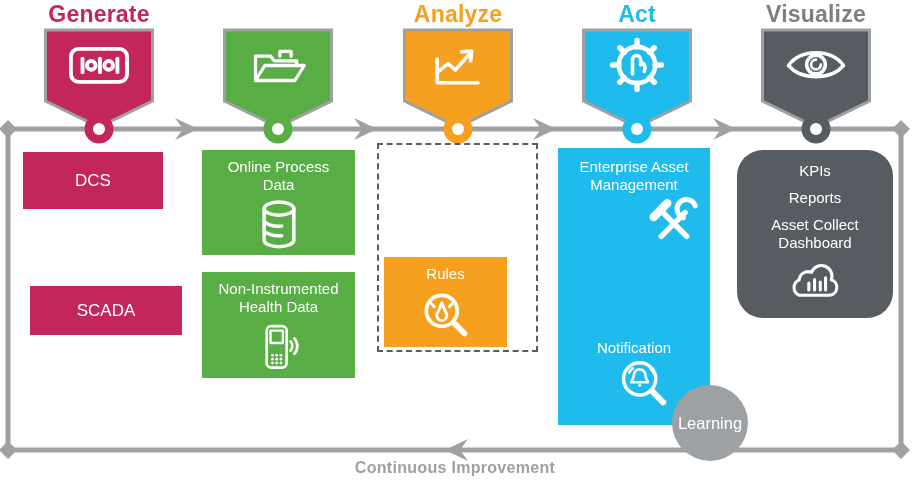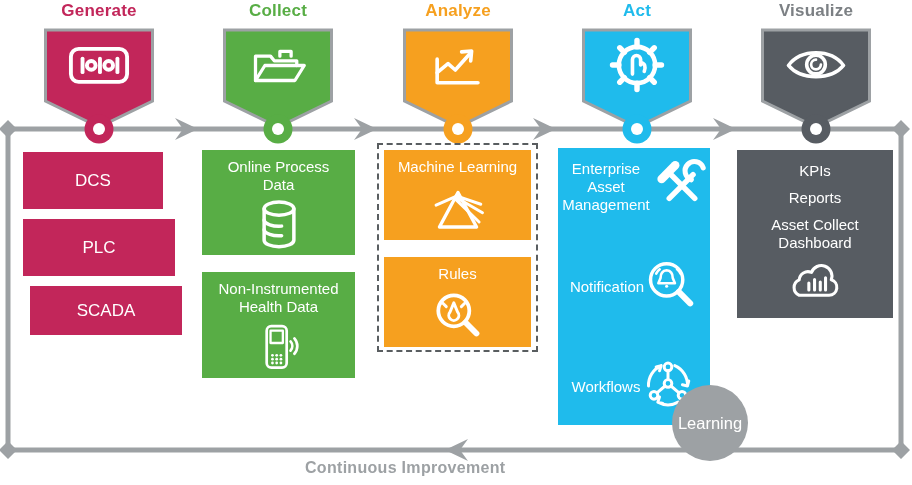--- a/index.html
+++ b/index.html
@@ -9,50 +9,50 @@
     --cyan:#1FBBEC;
     --slate:#575C62;
     --hdrgray:#7C8084;
     --wire:#9DA1A4;
   }
   *{box-sizing:border-box;margin:0;padding:0;}
   body{background:#fff;font-family:"Liberation Sans",sans-serif;}
   .canvas{position:relative;width:912px;height:485px;background:#fff;overflow:hidden;}
   svg.wires{position:absolute;left:0;top:0;z-index:1;}
   .hdr{position:absolute;top:1px;width:170px;height:30px;text-align:center;
-       font-size:17px;font-weight:bold;z-index:2;letter-spacing:0.2px;}
+       font-size:23px;font-weight:bold;z-index:2;letter-spacing:0.2px;}
   .hdr-generate{color:var(--crimson);}
   .hdr-collect{color:var(--green);}
   .hdr-analyze{color:var(--orange);}
   .hdr-act{color:var(--cyan);}
   .hdr-visualize{color:var(--hdrgray);}
   .badge-icon{position:absolute;top:35px;width:96px;height:60px;display:flex;
        align-items:center;justify-content:center;z-index:3;}
   .box{position:absolute;color:#fff;display:flex;flex-direction:column;
        align-items:center;text-align:center;z-index:2;}
   .box-crimson{background:var(--crimson);justify-content:center;font-size:17px;}
   .box-green{background:var(--green);}
   .box-orange{background:var(--orange);}
   .box-cyan{background:var(--cyan);}
-  .box-slate{background:var(--slate);}
+  .box-slate{background:var(--slate);border-radius:26px;}
   .box-label{font-size:15px;line-height:18px;padding-top:8px;}
   .w100{max-width:104px;}
   .w130{max-width:136px;}
   .icon-slot{flex:1;display:flex;align-items:center;justify-content:center;}
   .dashed-frame{position:absolute;left:377px;top:143px;width:161px;height:209px;
        border:2px dashed #595D60;z-index:1;}
   .act-box{left:558px;top:148px;width:152px;height:277px;justify-content:space-between;
        padding:8px 0 10px 0;}
-  .act-section{display:flex;flex-direction:row;align-items:center;}
+  .act-section{display:flex;flex-direction:column;align-items:flex-end;}
   .viz-box{left:737px;top:150px;width:156px;height:168px;padding-top:12px;}
   .viz-item{font-size:15px;line-height:18px;margin-bottom:9px;}
   .optimize{position:absolute;left:672px;top:385px;width:76px;height:76px;
        border-radius:50%;background:var(--wire);color:#fff;font-size:16.5px;
        display:flex;align-items:center;justify-content:center;z-index:4;}
-  .ci-label{position:absolute;left:305px;top:459px;width:300px;
+  .ci-label{position:absolute;left:305px;top:459px;width:300px;text-align:center;
        color:var(--wire);font-size:16px;font-weight:bold;z-index:2;letter-spacing:0.3px;}
   .badge{stroke:var(--wire);stroke-width:3;}
   .b-crimson{fill:var(--crimson);} .b-green{fill:var(--green);}
   .b-orange{fill:var(--orange);} .b-cyan{fill:var(--cyan);} .b-slate{fill:var(--slate);}
   .wire{stroke:var(--wire);stroke-width:5;fill:none;}
   .wfill{fill:var(--wire);stroke:none;}
   .ic{stroke:#fff;fill:none;stroke-linecap:round;stroke-linejoin:round;}
 </style>
 </head>
 <body>
@@ -84,21 +84,20 @@
     <circle class="b-cyan" cx="637" cy="129" r="14.5"></circle>
     <circle class="b-slate" cx="816" cy="129" r="14.5"></circle>
     <circle fill="#fff" cx="99" cy="129" r="6"></circle>
       <circle fill="#fff" cx="278" cy="129" r="6"></circle>
     <circle fill="#fff" cx="458" cy="129" r="6"></circle>
       <circle fill="#fff" cx="637" cy="129" r="6"></circle>
     <circle fill="#fff" cx="816" cy="129" r="6"></circle>
   </svg>
 
   <div class="hdr hdr-generate" style="left:14px">Generate</div>
-  <div class="hdr hdr-collect" style="left:193px">Collect</div>
   <div class="hdr hdr-act" style="left:552px">Act</div>
   <div class="hdr hdr-analyze" style="left:373px">Analyze</div>
   <div class="hdr hdr-visualize" style="left:731px">Visualize</div>
 
   <div class="badge-icon" style="left:51px">
     <svg viewBox="0 0 64 40" width="62" class="ic">
       <rect x="3" y="3" width="58" height="34" rx="8" stroke-width="4"></rect>
       <line x1="15" y1="13" x2="15" y2="27" stroke-width="4"></line>
       <circle cx="24" cy="20" r="4.5" stroke-width="4"></circle>
       <line x1="33" y1="13" x2="33" y2="27" stroke-width="4"></line>
@@ -130,23 +129,20 @@
   <div class="badge-icon" style="left:768px">
     <svg viewBox="0 0 72 44" width="64" class="ic">
       <path d="M5,23 C19,4 53,4 67,23 C53,40 19,40 5,23 Z" stroke-width="4"></path>
       <circle cx="36" cy="22" r="10.5" stroke-width="4"></circle>
       <path d="M36,16.5 a5.5,5.5 0 1 0 5.5,5.5" stroke-width="3"></path>
     </svg>
   </div>
 
   <div class="box box-crimson" style="left:23px;top:152px;width:140px;height:57px">
     <span>DCS</span>
-  </div>
-  <div class="box box-crimson" style="left:23px;top:219px;width:152px;height:57px">
-    <span>PLC</span>
   </div>
   <div class="box box-crimson" style="left:30px;top:286px;width:152px;height:49px">
     <span>SCADA</span>
   </div>
 
   <div class="box box-green" style="left:202px;top:150px;width:153px;height:105px">
     <div class="box-label w100">Online Process Data</div>
     <div class="icon-slot">
       <svg viewBox="0 0 48 58" width="42" class="ic">
         <ellipse cx="24" cy="11" rx="17" ry="7.5" stroke-width="4"></ellipse>
@@ -173,31 +169,21 @@
             <circle cx="23" cy="52" r="1.8"></circle>
             <circle cx="28.5" cy="52" r="1.8"></circle>
         </g>
         <path d="M41,24 a9,9 0 0 1 0,12" stroke-width="3.5"></path>
         <path d="M46,20 a15,15 0 0 1 0,20" stroke-width="3.5"></path>
       </svg>
     </div>
   </div>
 
   <div class="dashed-frame"></div>
-  <div class="box box-orange" style="left:384px;top:150px;width:147px;height:90px">
-    <div class="box-label">Machine Learning</div>
-    <div class="icon-slot">
-      <svg viewBox="0 0 64 58" width="54" class="ic">
-        <path d="M32,10 L54,51 H10 Z" stroke-width="4"></path>
-        <path d="M6,25 L29,15" stroke-width="3.5"></path>
-        <path d="M30,14 L59,24 M30,16 L61,34 M29,18 L57,45" stroke-width="3.5"></path>
-      </svg>
-    </div>
-  </div>
-  <div class="box box-orange" style="left:384px;top:257px;width:147px;height:90px">
+  <div class="box box-orange" style="left:384px;top:257px;width:123px;height:90px">
     <div class="box-label">Rules</div>
     <div class="icon-slot">
       <svg viewBox="0 0 62 62" width="52" class="ic">
         <circle cx="26" cy="26" r="18.5" stroke-width="4.5"></circle>
         <path d="M40,40 L53,53" stroke-width="7"></path>
         <path d="M26,16.5 l4.5,11 a6,6 0 1 1 -9,0 Z" stroke-width="3.5"></path>
         <path d="M13,17 l4,4 M39,17 l-4,4" stroke-width="3.5"></path>
       </svg>
     </div>
   </div>
@@ -219,35 +205,20 @@
       <div>
         <svg viewBox="0 0 62 62" width="54" class="ic">
           <circle cx="26" cy="25" r="18.5" stroke-width="4"></circle>
           <path d="M40,39 L53,52" stroke-width="7"></path>
           <path d="M26,14 c-5,0.5 -7,4.5 -7,9 l-2.5,6 h19 l-2.5,-6 c0,-4.5 -2,-8.5 -7,-9 z" stroke-width="3"></path>
           <circle cx="26" cy="32.5" r="1.8" fill="#fff" stroke="none"></circle>
           <path d="M14,18 a14,14 0 0 1 4,-5 M38,13 a14,14 0 0 1 4,5" stroke-width="3"></path>
         </svg>
       </div>
     </div>
-    <div class="act-section">
-      <div class="box-label" style="padding-top:0">Workflows</div>
-      <div>
-        <svg viewBox="0 0 66 62" width="56" class="ic">
-          <circle cx="33" cy="30" r="4.5" stroke-width="3.5"></circle>
-          <path d="M33,25.5 V15 M29.5,33 L20,41 M36.5,33 L46,41" stroke-width="3.5"></path>
-          <circle cx="33" cy="10.5" r="4.5" stroke-width="3.5"></circle>
-          <circle cx="16.5" cy="44" r="4.5" stroke-width="3.5"></circle>
-          <circle cx="49.5" cy="44" r="4.5" stroke-width="3.5"></circle>
-          <path d="M41,9 A25,25 0 0 1 56,33 M56,33 l1.5,-6 M56,33 l-6,-1.5" stroke-width="3.5"></path>
-          <path d="M45,52 A25,25 0 0 1 21,52 M21,52 l6,1.5 M21,52 l2,-6" stroke-width="3.5"></path>
-          <path d="M10,33 A25,25 0 0 1 25,9 M25,9 l-6,1.5 M25,9 l-2,6" stroke-width="3.5"></path>
-        </svg>
-      </div>
-    </div>
   </div>
 
   <div class="box box-slate viz-box">
     <div class="viz-item">KPIs</div>
     <div class="viz-item">Reports</div>
     <div class="viz-item w100">Asset Collect Dashboard</div>
     <div class="icon-slot" style="flex:0 1 auto">
       <svg viewBox="0 0 66 46" width="58" class="ic">
         <path d="M15,39 h34 a9,9 0 0 0 2.5,-17.6 A12,12 0 0 0 29,13 a10,10 0 0 0 -14,8.5 A9.5,9.5 0 0 0 15,39 Z" stroke-width="3.5"></path>
         <path d="M26,33 v-8 M32.5,33 v-12 M39,33 v-9 M45,33 v-14" stroke-width="3.5"></path>

